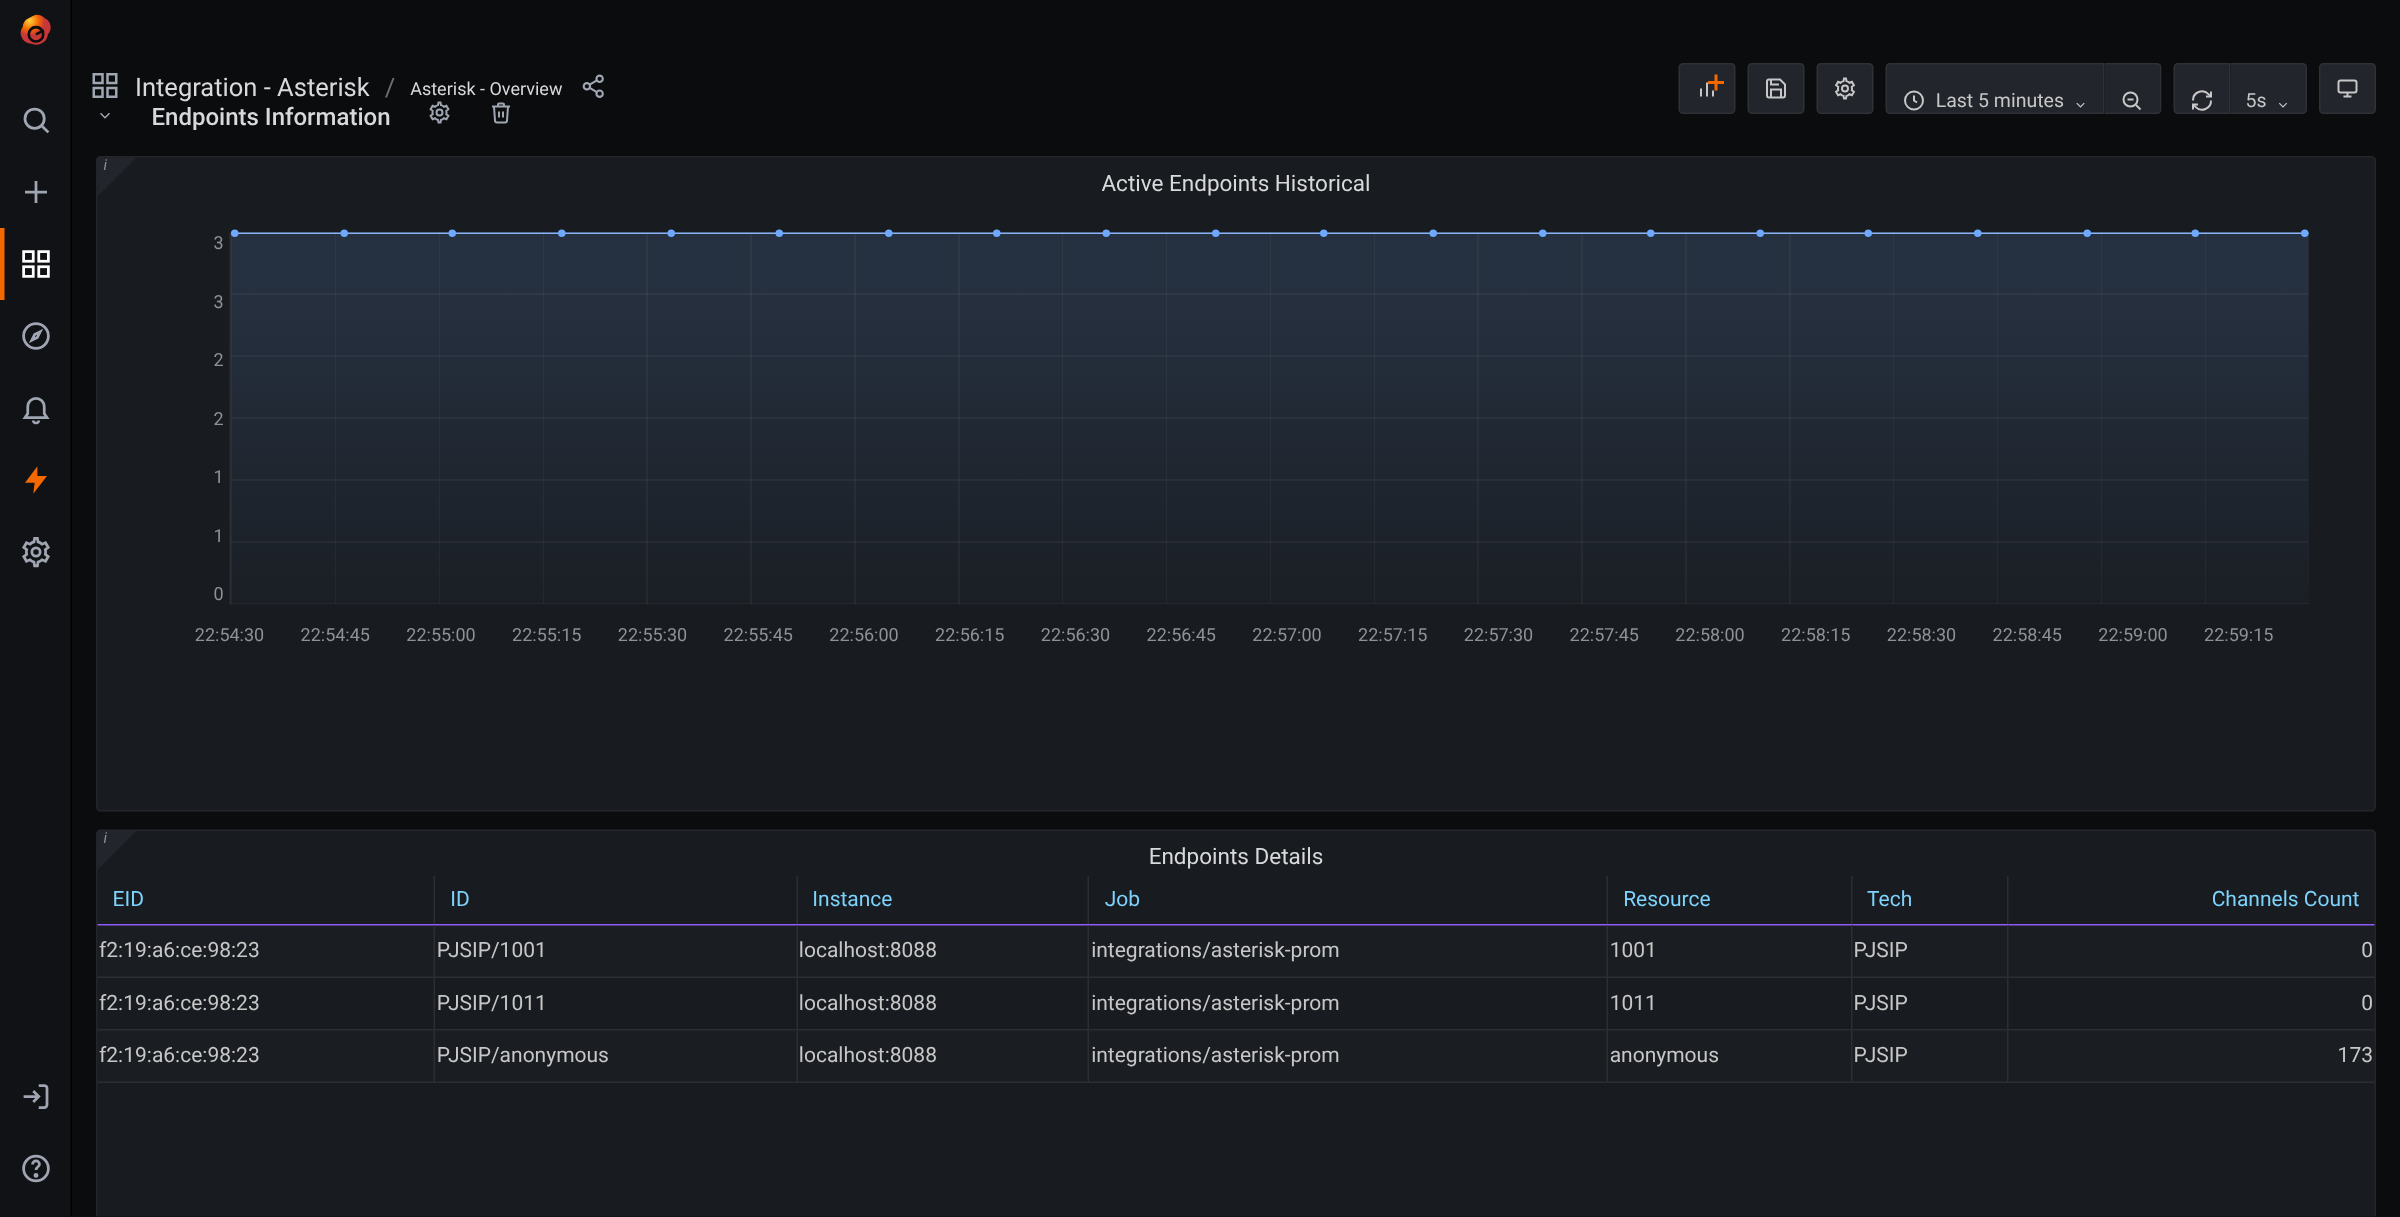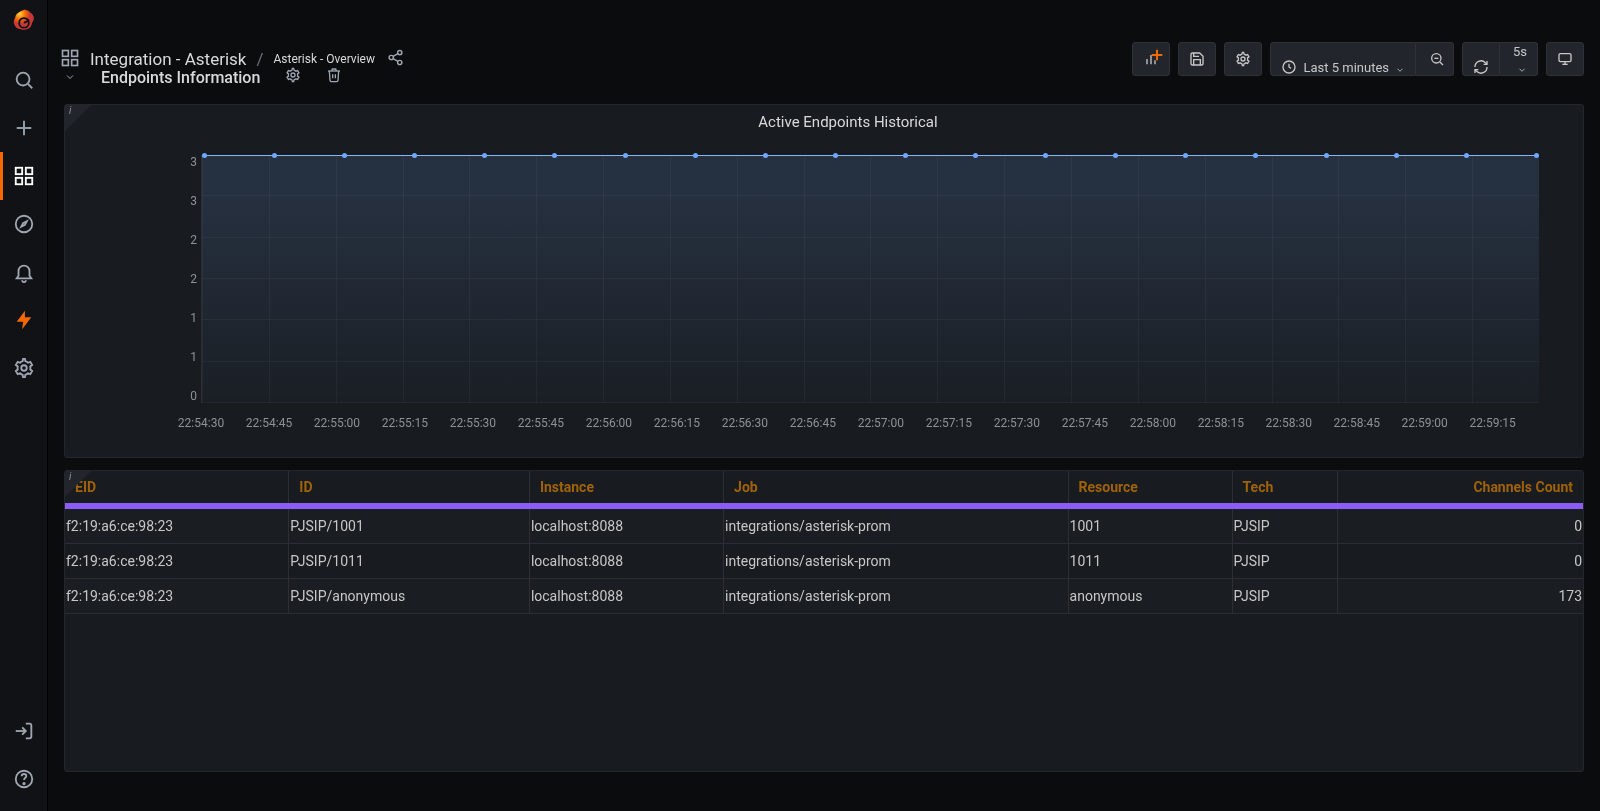--- a/index.html
+++ b/index.html
@@ -38,21 +38,21 @@
   .tb-btn {
     height: 34px; min-width: 38px; padding: 0 8px;
     background: #22252b; border: 1px solid #2f3136; border-radius: 3px;
     display: flex; align-items: center; justify-content: center; gap: 6px;
     color: #c7c7c7; cursor: pointer; font-size: 13px;
   }
   .tb-btn.accent-bar { color: #c7c7c7; }
   .tb-group { display: flex; }
   .tb-group .tb-btn { border-radius: 0; align-items: flex-end; }
   .tb-group .tb-btn:first-child { border-top-left-radius: 3px; border-bottom-left-radius: 3px; }
-  .tb-group .tb-btn:last-child { border-top-right-radius: 3px; border-bottom-right-radius: 3px; border-left: none; flex-direction: column; }
+  .tb-group .tb-btn:last-child { border-top-right-radius: 3px; border-bottom-right-radius: 3px; border-left: none; }
   .tb-btn svg { width: 16px; height: 16px; }
   .chev { width: 10px !important; height: 10px !important; }
   
   .main {
     position: absolute; left: 48px; right: 0; top: 62px; bottom: 0;
     padding: 0 16px 16px 16px; overflow: hidden;
   }
   .row-header {
     display: flex; align-items: center; gap: 25px; height: 30px; color: #d8d9da; font-size: 16px; font-weight: 500;
   }
@@ -68,21 +68,21 @@
     position: absolute; left: 0; top: 0; width: 0; height: 0;
     border-top: 26px solid #22252b; border-right: 26px solid transparent;
   }
   .panel-corner::after {
     content: "i"; position: absolute; left: 4px; top: -26px; font-size: 10px; font-style: italic; color: #8e9297;
   }
   .panel-title {
     text-align: center; color: #d8d9da; font-size: 15px; padding: 8px 0 4px 0;
   }
   
-  #chart-panel { height: 354px; padding-left: 48px; }
+  #chart-panel { height: 437px; }
   .chart-wrap { position: relative; width: 100%; height: 300px; padding: 0 24px 24px 44px; }
   .plot-area {
     position: absolute; left: 88px; right: 44px; top: 20px; bottom: 32px;
     border-left: 1px solid #2c2e33;
     background: linear-gradient(to top, rgba(86,123,180,0.04), rgba(86,123,180,0.22) 85%, rgba(86,123,180,0.22));
   }
   .plot-grid {
     position: absolute; inset: 0;
     background-image: repeating-linear-gradient(to right, rgba(255,255,255,0.04) 0, rgba(255,255,255,0.04) 1px, transparent 1px, transparent calc(100%/20));
   }
@@ -107,22 +107,22 @@
   .series-points {
     position: absolute; left: 0; right: 0; display: flex; justify-content: space-between; align-items: center;
   }
   .series-points i {
     width: 5px; height: 5px; border-radius: 50%; background: #6fa8ff; display: block;
   }
   
   #table-panel { height: 302px; }
   table { width: 100%; border-collapse: collapse; font-size: 14px; }
   thead th {
-    text-align: left; font-weight: 700; color: #a16207; padding: 8px 10px;
-    border-bottom: 6px solid #8b5cf6;
+    text-align: left; font-weight: 400; color: #7dd3fc; padding: 8px 10px;
+    border-bottom: 1px solid #8b5cf6;
   }
   thead th.right, tbody td.right { text-align: right; }
   tbody td {
     padding: 9px 1px; color: #c7c7c7; border-bottom: 1px solid #2c2e33;
   }
   tbody tr:nth-child(odd) td { background: rgba(255,255,255,0.01); }
   .col-sep-r { border-right: 1px solid #2c2e33; }
 </style>
 </head>
 <body>
@@ -387,20 +387,21 @@
           <span>22:58:30</span>
           <span>22:58:45</span>
           <span>22:59:00</span>
           <span>22:59:15</span>
         </div>
     </div>
   </div>
 
   <div id="table-panel" class="panel">
     <div class="panel-corner"></div>
+    <div class="panel-title">Endpoints Details</div>
     <table>
       <thead>
         <tr id="thead-row">
             <th class="col-sep-r">EID</th>
             <th class="col-sep-r">ID</th>
             <th class="col-sep-r">Instance</th>
             <th class="col-sep-r">Job</th>
             <th class="col-sep-r">Resource</th>
             <th class="col-sep-r">Tech</th>
             <th class="right">Channels Count</th>

